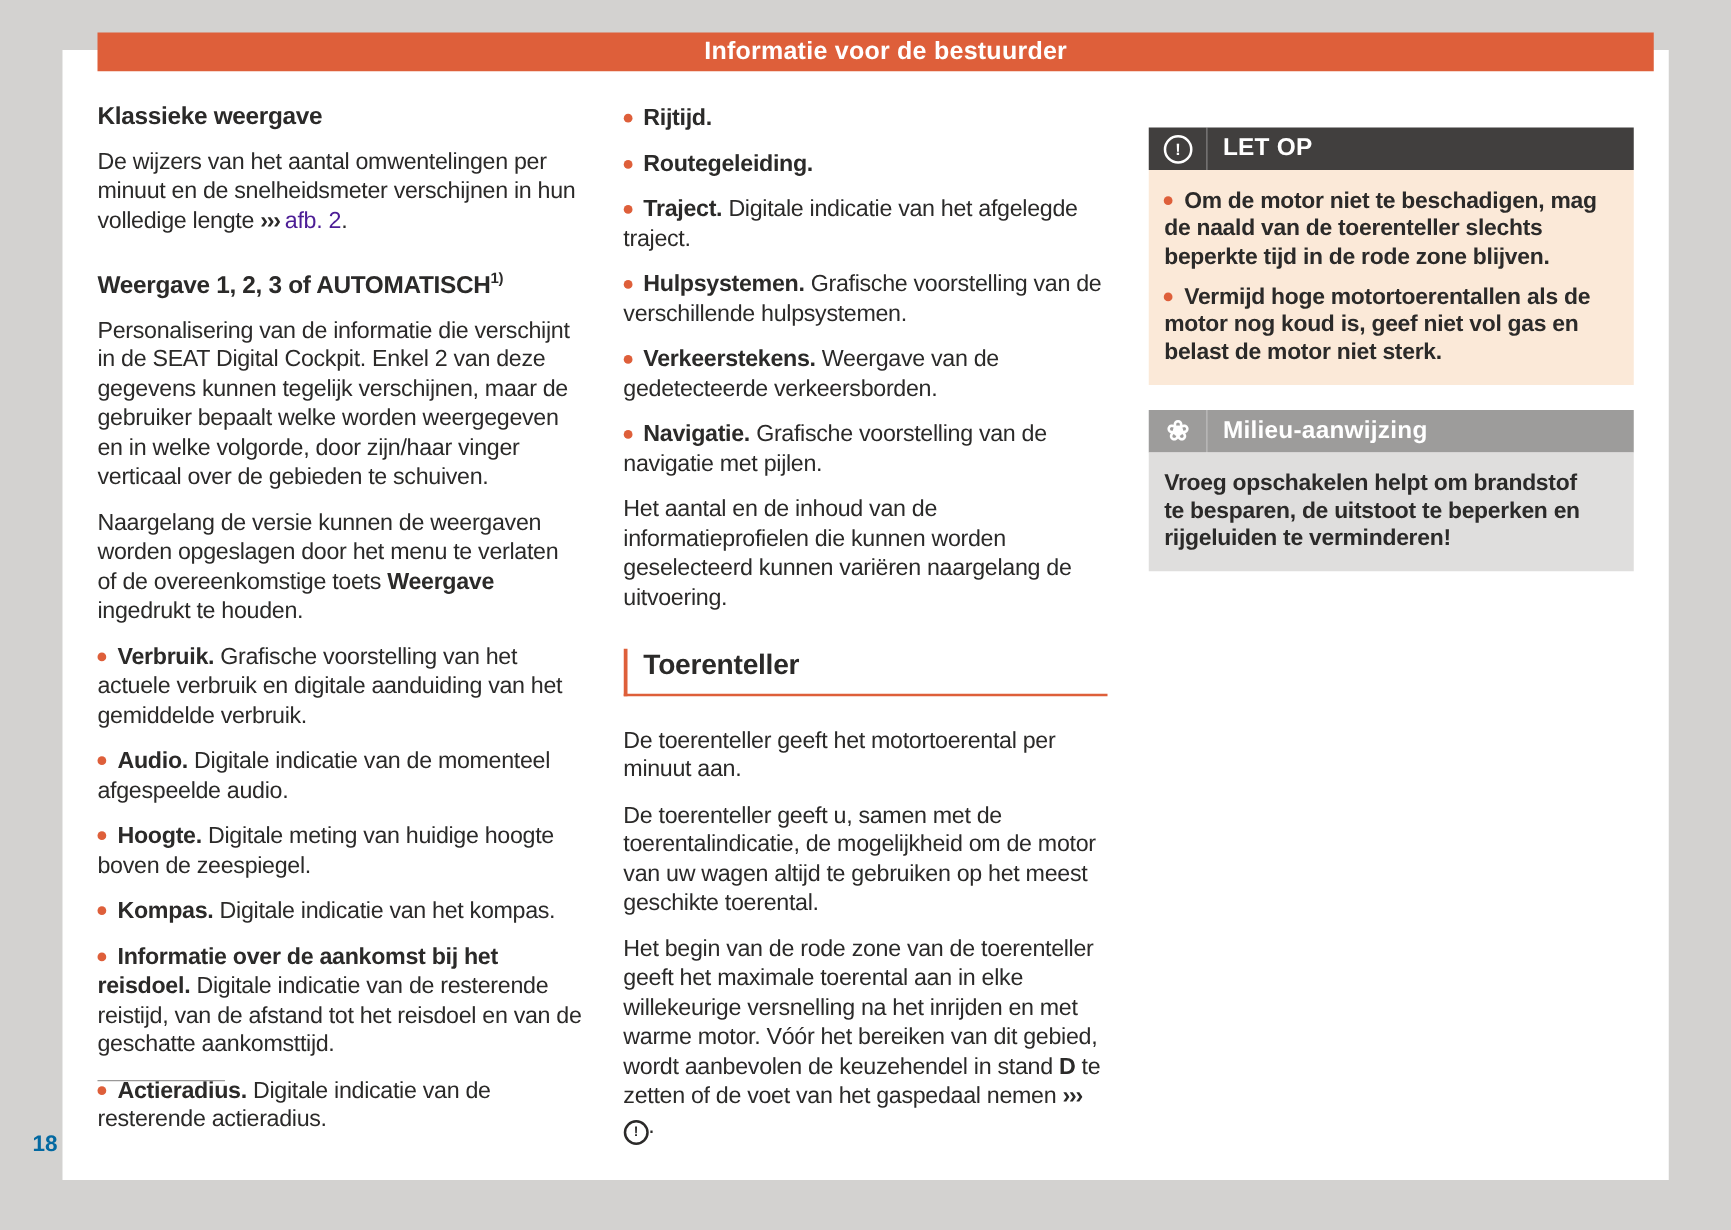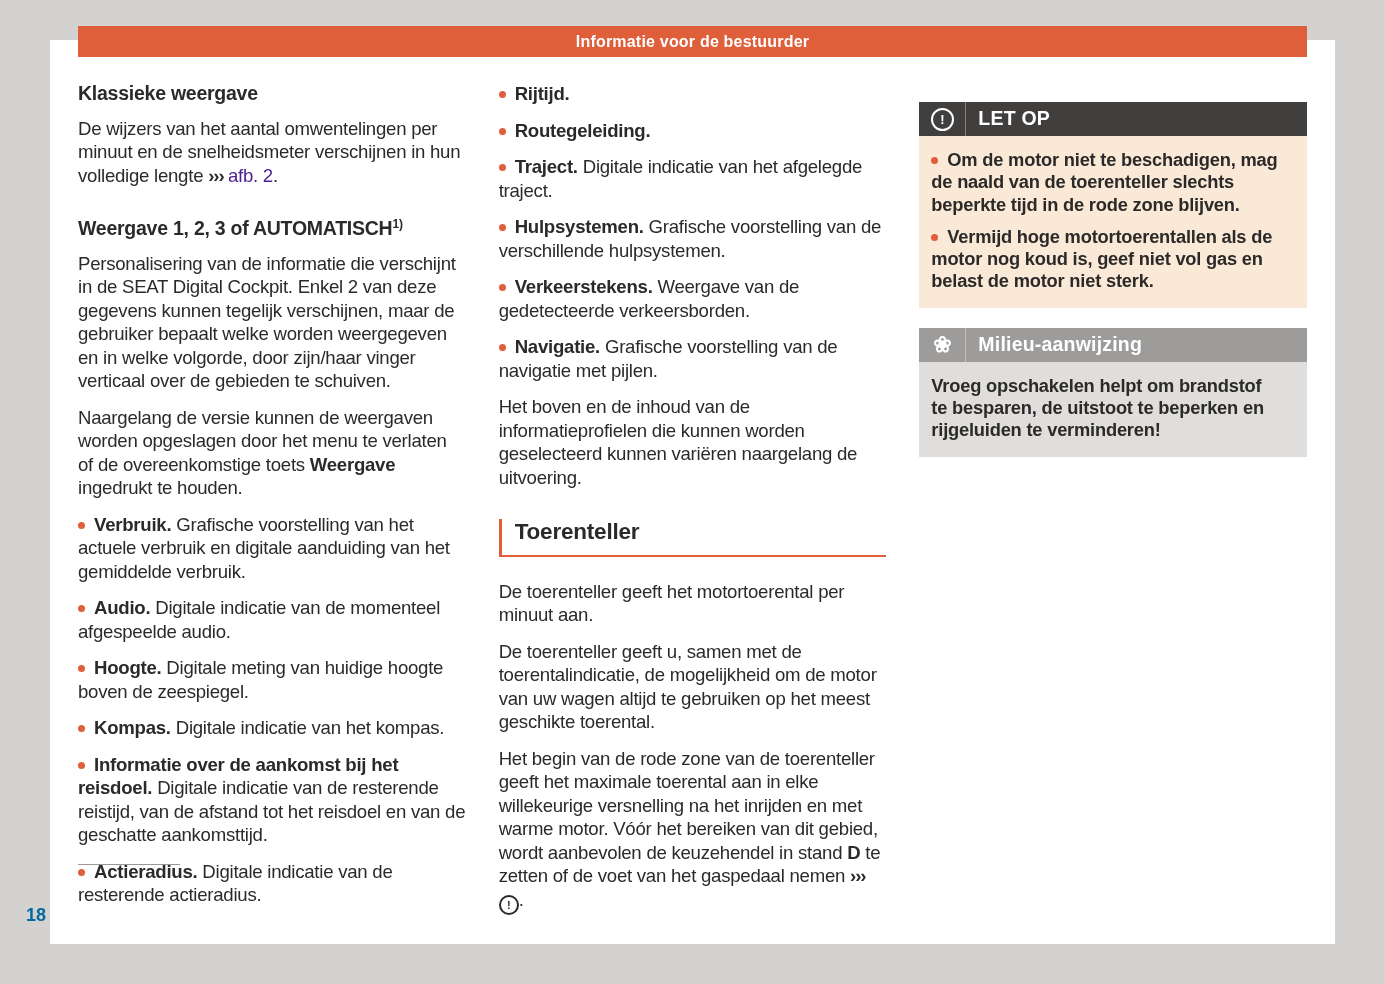--- a/index.html
+++ b/index.html
@@ -11,21 +11,21 @@
     overflow:hidden;
   }
   .page {
     position:absolute; left:50px; top:40px; width:1285px; height:904px;
     background:#ffffff;
   }
   .banner {
     position:absolute; left:28px; top:-14px; width:1229px; height:31px;
     background:#de5f3a; color:#ffffff;
     display:flex; align-items:center; justify-content:center;
-    font-weight:bold; font-size:16px; letter-spacing:0.2px;
+    font-weight:bold; font-size:20px; letter-spacing:0.2px;padding-left:16px;
   }
   .columns {
     position:absolute; left:28px; top:42px; width:1229px;
     display:flex; gap:33px;
   }
   .col { width:388px; font-size:18.6px; line-height:23.5px; letter-spacing:-0.25px; }
   .heading { font-weight:bold; font-size:19.5px; margin:0 0 11px 0; }
   .heading.second { margin-top:30px; }
   .col p { margin:0 0 13px 0; }
   .bullet { margin:0 0 13px 0; }
@@ -120,21 +120,21 @@
     </div>
 
     <div class="col">
       <div class="bullet"><span class="dot"></span><span class="term">Rijtijd.</span><span></span></div>
       <div class="bullet"><span class="dot"></span><span class="term">Routegeleiding.</span><span></span></div>
       <div class="bullet"><span class="dot"></span><span class="term">Traject.</span><span> Digitale indicatie van het afgelegde traject.</span></div>
       <div class="bullet"><span class="dot"></span><span class="term">Hulpsystemen.</span><span> Grafische voorstelling van de verschillende hulpsystemen.</span></div>
       <div class="bullet"><span class="dot"></span><span class="term">Verkeerstekens.</span><span> Weergave van de gedetecteerde verkeersborden.</span></div>
       <div class="bullet"><span class="dot"></span><span class="term">Navigatie.</span><span> Grafische voorstelling van de navigatie met pijlen.</span></div>
 
-      <p>Het boven en de inhoud van de informatieprofielen die kunnen worden geselecteerd kunnen variëren naargelang de uitvoering.</p>
+      <p>Het aantal en de inhoud van de informatieprofielen die kunnen worden geselecteerd kunnen variëren naargelang de uitvoering.</p>
 
       <div class="section-head">Toerenteller</div>
 
       <p>De toerenteller geeft het motortoerental per minuut aan.</p>
       <p>De toerenteller geeft u, samen met de toerentalindicatie, de mogelijkheid om de motor van uw wagen altijd te gebruiken op het meest geschikte toerental.</p>
       <p><span>Het begin van de rode zone van de toerenteller geeft het maximale toerental aan in elke willekeurige versnelling na het inrijden en met warme motor. Vóór het bereiken van dit gebied, wordt aanbevolen de keuzehendel in stand </span><b>D</b><span> te zetten of de voet van het gaspedaal nemen </span><span class="arrows">››› </span><span class="inline-circ">!</span><span>.</span></p>
     </div>
 
     <div class="col">
 

